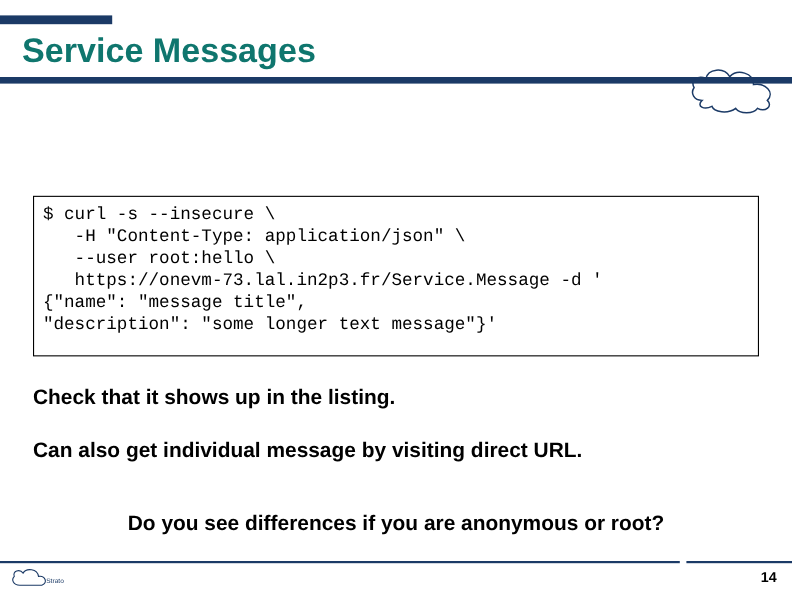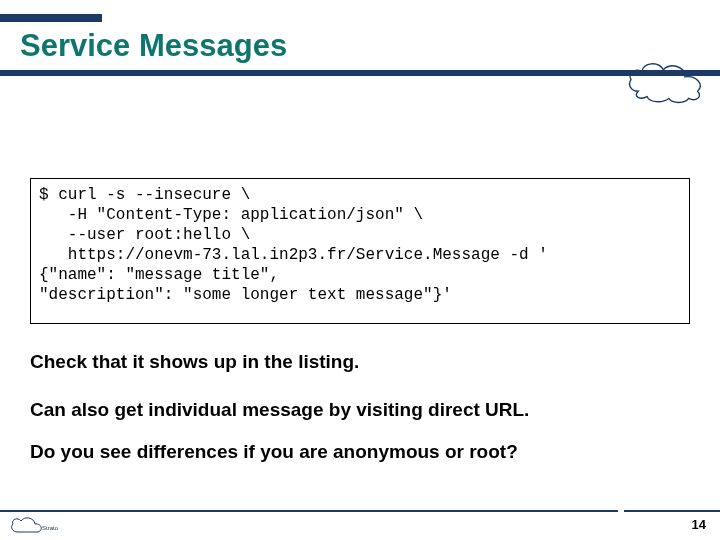--- a/index.html
+++ b/index.html
@@ -88,21 +88,21 @@
     position: absolute;
     left: 30px;
     right: 30px;
     font-size: 19px;
     font-weight: bold;
     color: #000;
     line-height: 1.25;
   }
   .p1 { top: 350px; }
   .p2 { top: 398px; }
-  .p3 { top: 440px; }
+  .p3 { top: 465px; text-align: center; }
   
   .footer-line {
     position: absolute;
     left: 0;
     right: 0;
     bottom: 28px;
     height: 2px;
     background: #1b3a66;
   }
   .footer-gap {

